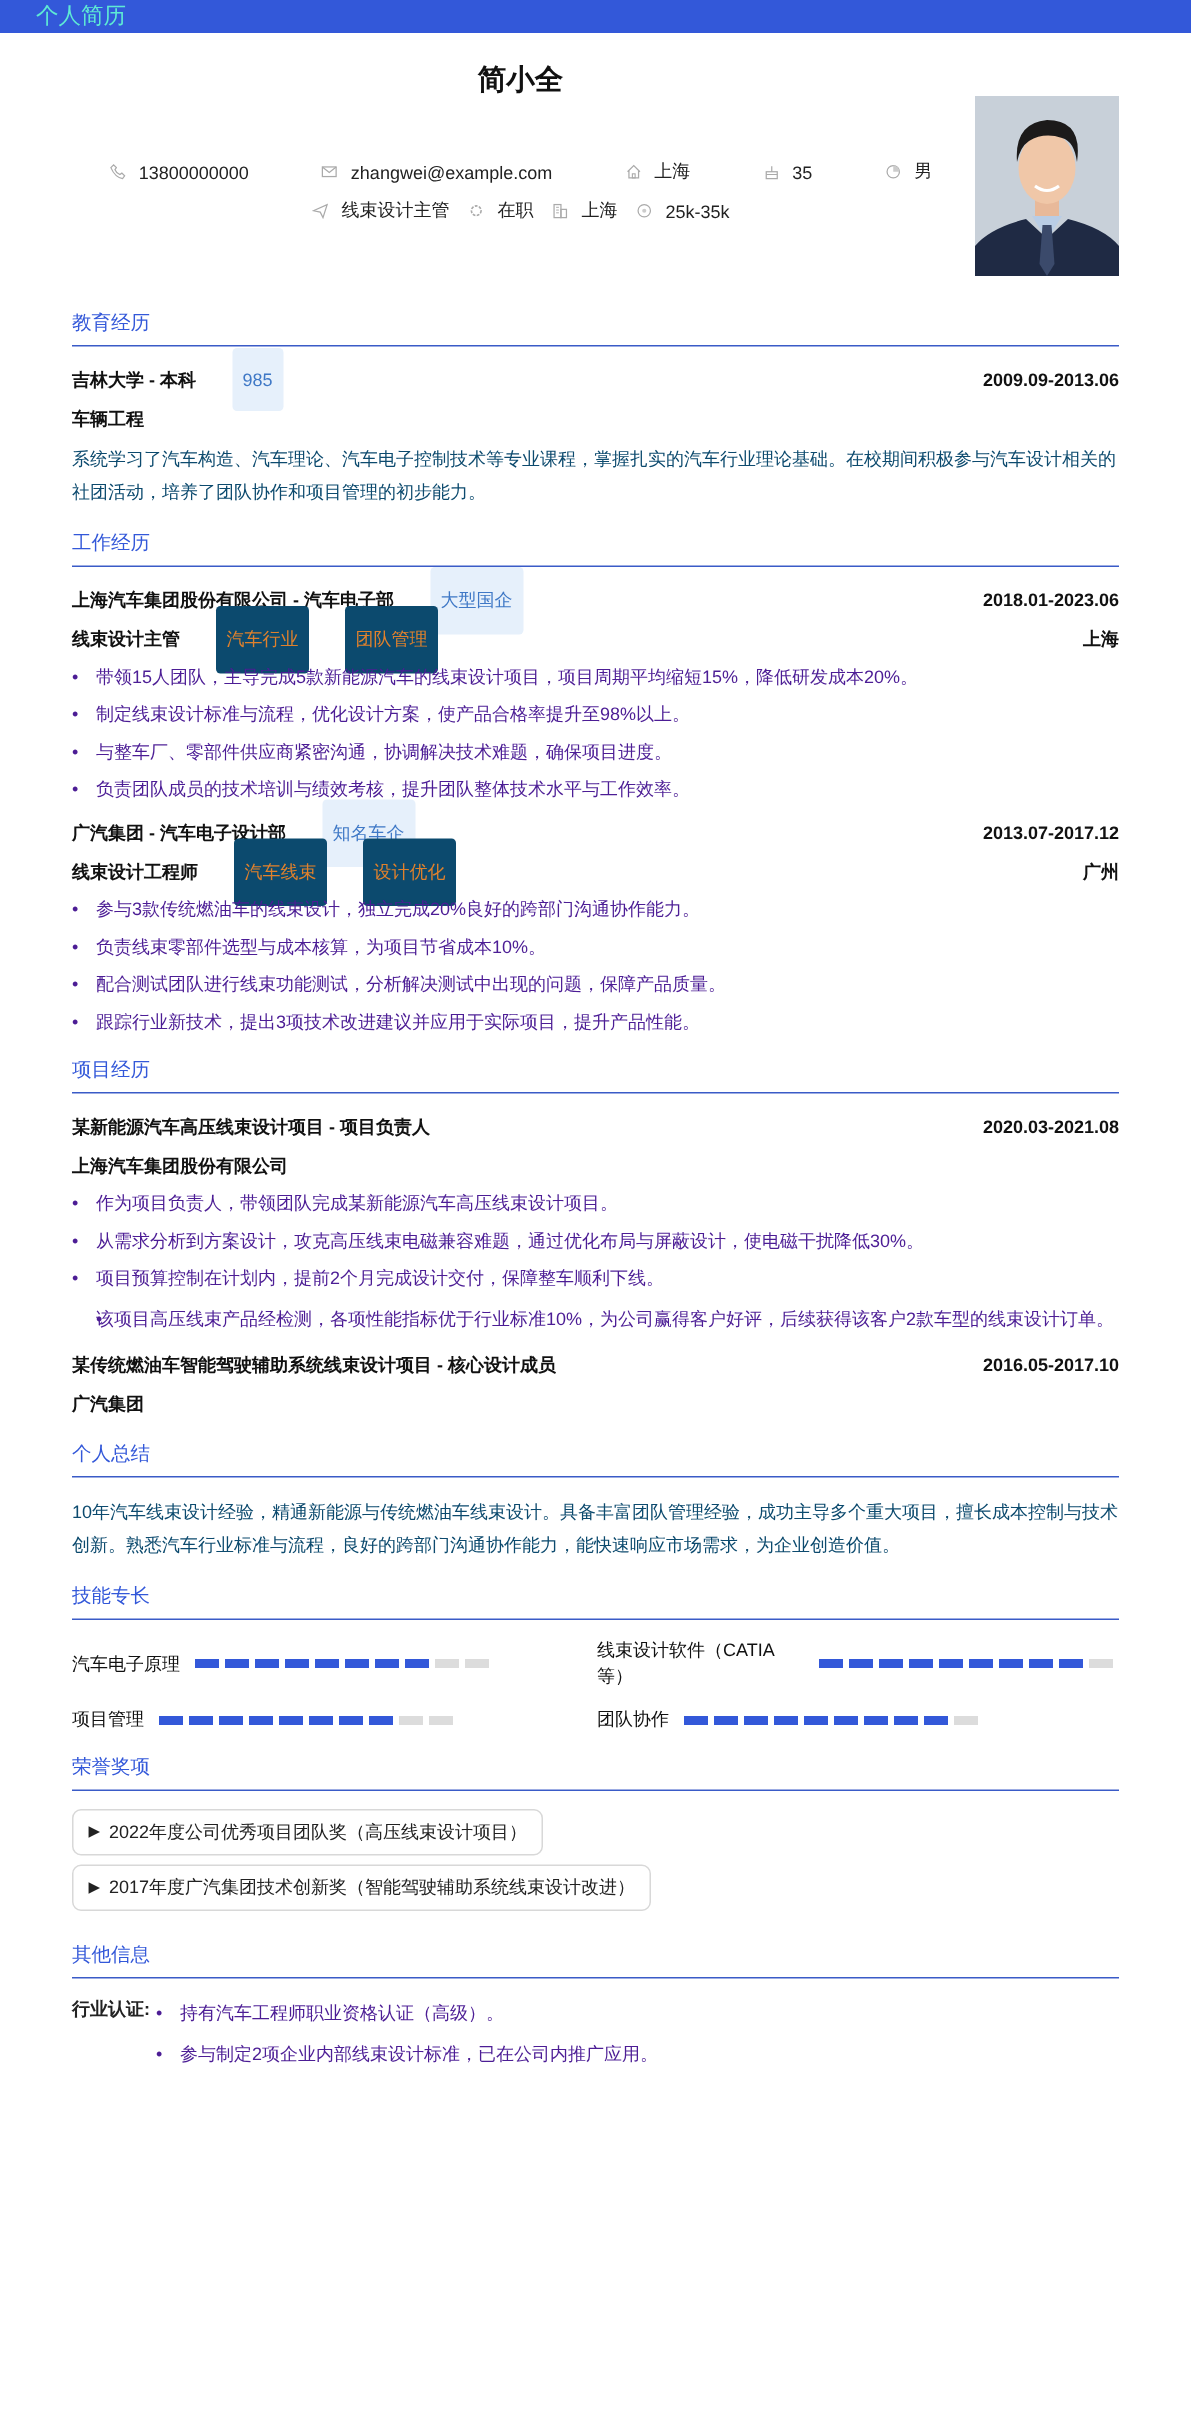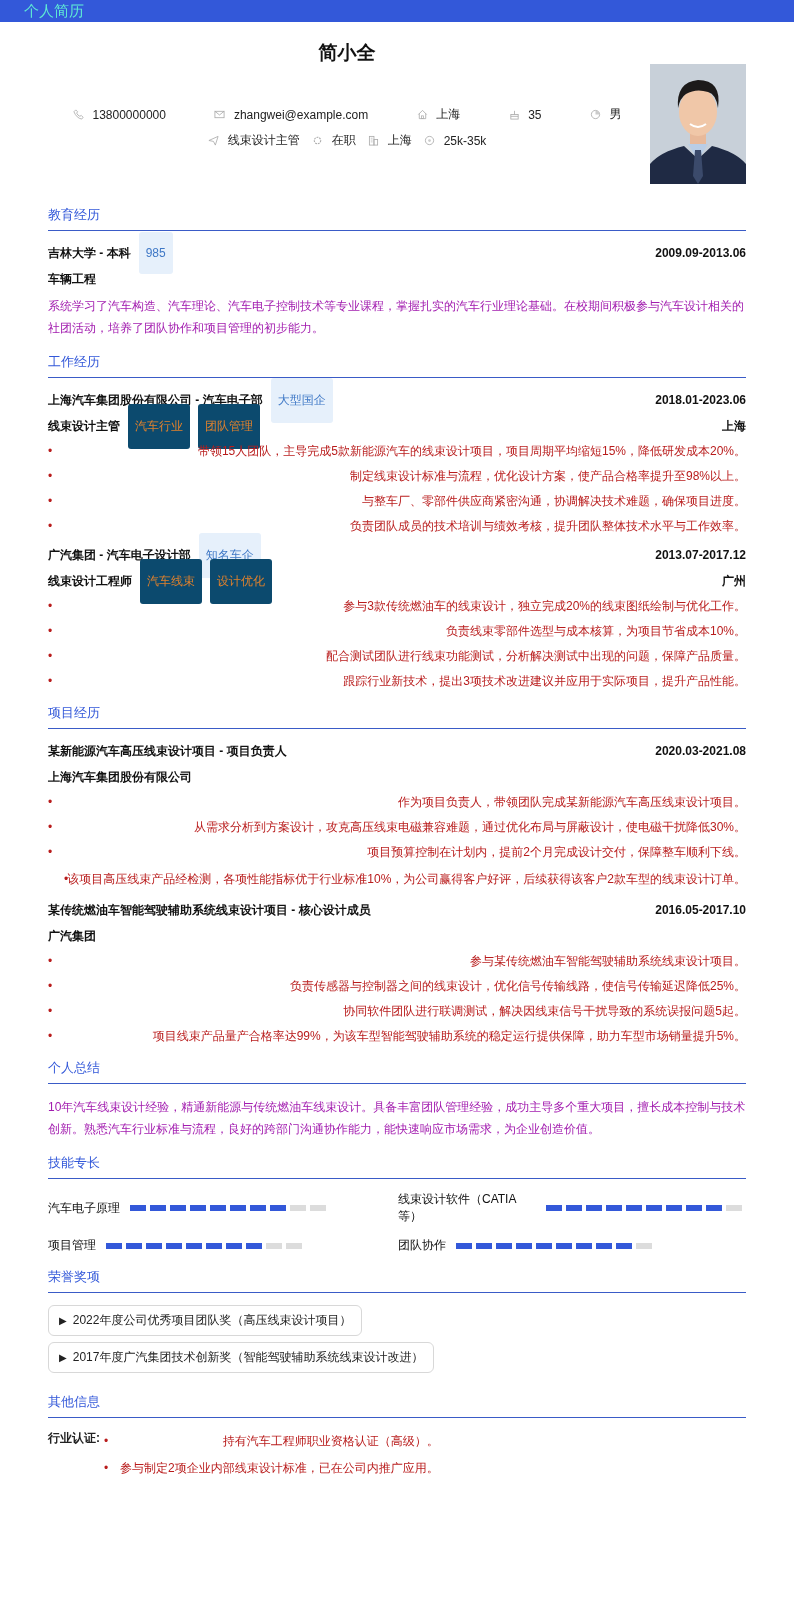--- a/index.html
+++ b/index.html
@@ -14,26 +14,26 @@
   .info-row.r2 { top: 110px; }
   .info-item { display: flex; align-items: center; margin: 0 6px; }
   .info-icon { width: 12px; height: 12px; margin-right: 8px; display: inline-flex; align-items: center; justify-content: center; }
   .info-icon svg { width: 11px; height: 11px; }
   .photo { position: absolute; right: 0; top: 42px; width: 96px; height: 120px; background: #c9d2dc; overflow: hidden; }
   .section { margin-top: 14px; }
   .section-title { font-size: 13px; color: #3358d9; padding-bottom: 6px; border-bottom: 1px solid #3a5bc7; margin-bottom: 12px; font-weight: normal; }
   .row { display: flex; justify-content: space-between; align-items: center; height: 20px; margin-bottom: 6px; }
   .row-left { display: flex; align-items: center; font-weight: bold; font-size: 12px; color: #111; }
   .row-right { font-weight: bold; font-size: 12px; color: #111; }
-  .tag { display: inline-block; font-weight: normal; font-size: 12px; padding: 14px 7px; border-radius: 3px; margin-left: 8px; }
+  .tag { display: inline-block; font-weight: normal; font-size: 12px; padding: 14px 7px; border-radius: 3px; margin-left: 24px; }
   .tag.blue { background: #e6f0fb; color: #3f78c6; }
   .tag.orange { background: #0c4a6e; color: #e0812c; }
-  .para { font-size: 12px; line-height: 22px; color: #a21caf; margin-top: 4px; }
+  .para { font-size: 12px; line-height: 22px; color: #0c4a6e; margin-top: 4px; }
   ul.bullets { list-style: none; margin-top: 2px; }
-  ul.bullets li { position: relative; padding-left: 16px; font-size: 12px; line-height: 18px; margin-bottom: 7px; color: #b91c1c; text-align: right; }
+  ul.bullets li { position: relative; padding-left: 16px; font-size: 12px; line-height: 18px; margin-bottom: 7px; color: #4c1d95; }
   ul.bullets li::before { content: "•"; position: absolute; left: 0; top: 0; }
   .entry { margin-bottom: 10px; }
   .skills { display: grid; grid-template-columns: 350px 1fr; row-gap: 12px; margin-top: 4px; }
   .skill { display: flex; align-items: center; font-size: 12px; color: #111; }
   .skill-name { margin-right: 10px; }
   .bar { display: flex; }
   .seg { width: 16px; height: 6px; margin-right: 4px; background: #dcdcdc; }
   .seg.on { background: #3358d9; }
   .award { display: inline-flex; align-items: center; border: 1px solid #d8d8d8; border-radius: 6px; padding: 6px 10px; font-size: 12px; margin-bottom: 6px; color: #222; }
   .award .tri { margin-right: 6px; font-size: 10px; }
@@ -207,21 +207,21 @@
       </div>
       <div class="row" style="margin-top:6px;">
         <div class="row-left">
           <span>线束设计工程师</span>
           <span class="tag orange">汽车线束</span>
           <span class="tag orange">设计优化</span>
         </div>
         <div class="row-right">广州</div>
       </div>
       <ul class="bullets">
-        <li>参与3款传统燃油车的线束设计，独立完成20%的线束图纸绘制与优化工作。</li>
+        <li>参与3款传统燃油车的线束设计，独立完成20%良好的跨部门沟通协作能力。</li>
         <li>负责线束零部件选型与成本核算，为项目节省成本10%。</li>
         <li>配合测试团队进行线束功能测试，分析解决测试中出现的问题，保障产品质量。</li>
         <li>跟踪行业新技术，提出3项技术改进建议并应用于实际项目，提升产品性能。</li>
       </ul>
     </div>
   </div>
 
   <div class="section">
     <div class="section-title">项目经历</div>
 
@@ -242,26 +242,20 @@
     </div>
 
     <div class="entry">
       <div class="row">
         <div class="row-left">某传统燃油车智能驾驶辅助系统线束设计项目 - 核心设计成员</div>
         <div class="row-right">2016.05-2017.10</div>
       </div>
       <div class="row" style="margin-top:6px;align-items:center;">
         <div class="row-left">广汽集团</div>
       </div>
-      <ul class="bullets">
-        <li>参与某传统燃油车智能驾驶辅助系统线束设计项目。</li>
-        <li>负责传感器与控制器之间的线束设计，优化信号传输线路，使信号传输延迟降低25%。</li>
-        <li>协同软件团队进行联调测试，解决因线束信号干扰导致的系统误报问题5起。</li>
-        <li>项目线束产品量产合格率达99%，为该车型智能驾驶辅助系统的稳定运行提供保障，助力车型市场销量提升5%。</li>
-      </ul>
     </div>
   </div>
 
   <div class="section">
     <div class="section-title">个人总结</div>
     <div class="para">10年汽车线束设计经验，精通新能源与传统燃油车线束设计。具备丰富团队管理经验，成功主导多个重大项目，擅长成本控制与技术创新。熟悉汽车行业标准与流程，良好的跨部门沟通协作能力，能快速响应市场需求，为企业创造价值。</div>
   </div>
 
   <div class="section">
     <div class="section-title">技能专长</div>

